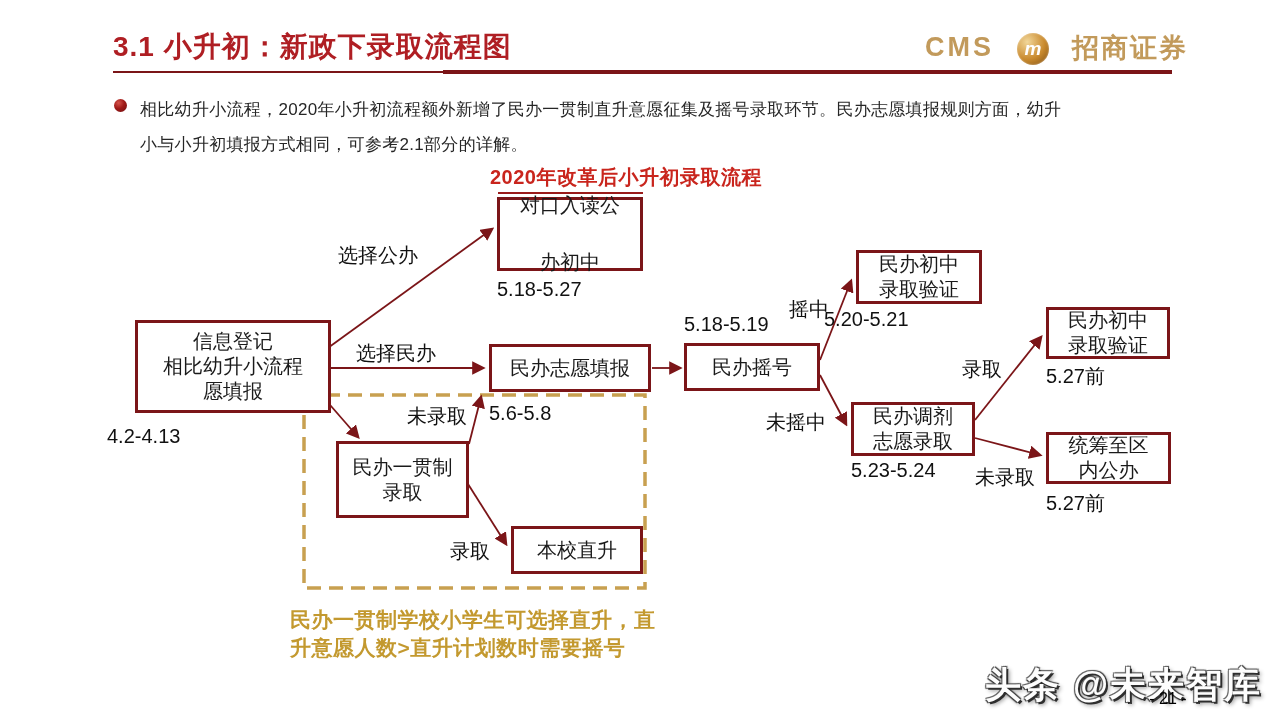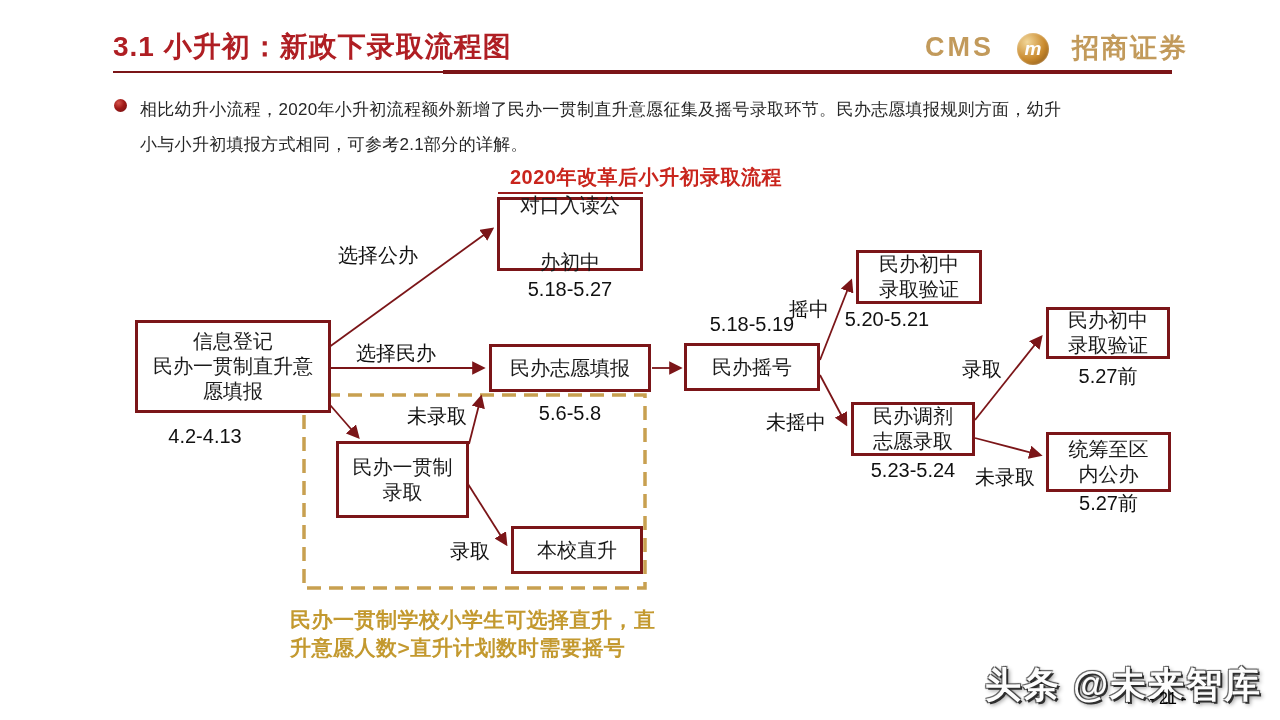--- a/index.html
+++ b/index.html
@@ -36,31 +36,31 @@
   .bullet-dot{
     position:absolute;left:114px;top:99px;width:13px;height:13px;border-radius:50%;
     background:radial-gradient(circle at 35% 30%, #D4524A 0%, #A01A18 45%, #6E0F12 100%);
   }
   .intro{
     position:absolute;left:140px;top:92px;width:1010px;
     font-size:17px;color:#262626;line-height:35px;letter-spacing:.3px;
   }
   
   .chart-title{
-    position:absolute;left:446px;top:164px;width:400px;text-align:center;
+    position:absolute;left:426px;top:164px;width:400px;text-align:center;
     font-size:20px;font-weight:bold;color:#C9251D;letter-spacing:.5px;
   }
   .chart-title-rule{position:absolute;left:498px;top:192px;width:145px;height:2px;background:#9B1B1B;}
   .flow-svg{position:absolute;left:0;top:0;width:1280px;height:720px;pointer-events:none;}
   .node{
     position:absolute;box-sizing:border-box;background:#ffffff;border:3px solid #7B1518;
     display:flex;flex-direction:column;align-items:center;justify-content:center;
     text-align:center;color:#1a1a1a;font-size:20px;line-height:1.25;
   }
-  .date{position:absolute;text-align:center;font-size:20px;color:#111;}
+  .date{position:absolute;text-align:left;font-size:20px;color:#111;}
   .elabel{position:absolute;font-size:20px;color:#111;white-space:nowrap;}
   .note{
     position:absolute;left:290px;top:606px;
     font-size:21px;font-weight:bold;color:#C3992F;line-height:28px;letter-spacing:.5px;
   }
   
   .watermark{
     position:absolute;right:18px;bottom:10px;font-size:36px;font-weight:bold;color:#fdfdfd;
     letter-spacing:2px;
     text-shadow:2px 2px 0 #2e2e2e,-1px -1px 0 #6b6b6b,1px -1px 1px #3a3a3a,-1px 1px 1px #3a3a3a,3px 3px 4px rgba(0,0,0,.45);
@@ -110,21 +110,21 @@
       <line x1="652" y1="368" x2="680" y2="368" marker-end="url(#ah)"></line>
       <line x1="820" y1="360" x2="851" y2="281" marker-end="url(#ah)"></line>
       <line x1="820" y1="375" x2="846" y2="424" marker-end="url(#ah)"></line>
       <line x1="975" y1="420" x2="1041" y2="337" marker-end="url(#ah)"></line>
       <line x1="975" y1="438" x2="1040" y2="455" marker-end="url(#ah)"></line>
     </g>
   </svg>
 
   <div class="node" style="left:107px;top:320px;width:196px;height:93px;margin-left:28px;">
     <div>信息登记</div>
-    <div>民办一贯制直升意</div>
+    <div>相比幼升小流程</div>
     <div>愿填报</div>
   </div>
   <div class="date" style="left:107px;top:425px;width:196px;">4.2-4.13</div>
 
   <div class="node" style="left:497px;top:197px;width:146px;height:74px;gap:32px;">
     <div>对口入读公</div>
     <div>办初中</div>
   </div>
   <div class="date" style="left:497px;top:278px;width:146px;">5.18-5.27</div>
 
@@ -149,21 +149,21 @@
     <div>志愿录取</div>
   </div>
   <div class="date" style="left:851px;top:459px;width:124px;">5.23-5.24</div>
 
   <div class="node" style="left:1046px;top:307px;width:124px;height:52px;">
     <div>民办初中</div>
     <div>录取验证</div>
   </div>
   <div class="date" style="left:1046px;top:363px;width:124px;">5.27前</div>
 
-  <div class="node" style="left:1046px;top:432px;width:125px;height:60px;">
+  <div class="node" style="left:1046px;top:432px;width:125px;height:52px;">
     <div>统筹至区</div>
     <div>内公办</div>
   </div>
   <div class="date" style="left:1046px;top:490px;width:125px;">5.27前</div>
 
   <div class="node" style="left:336px;top:441px;width:133px;height:77px;">
     <div>民办一贯制</div>
     <div>录取</div>
   </div>
 

